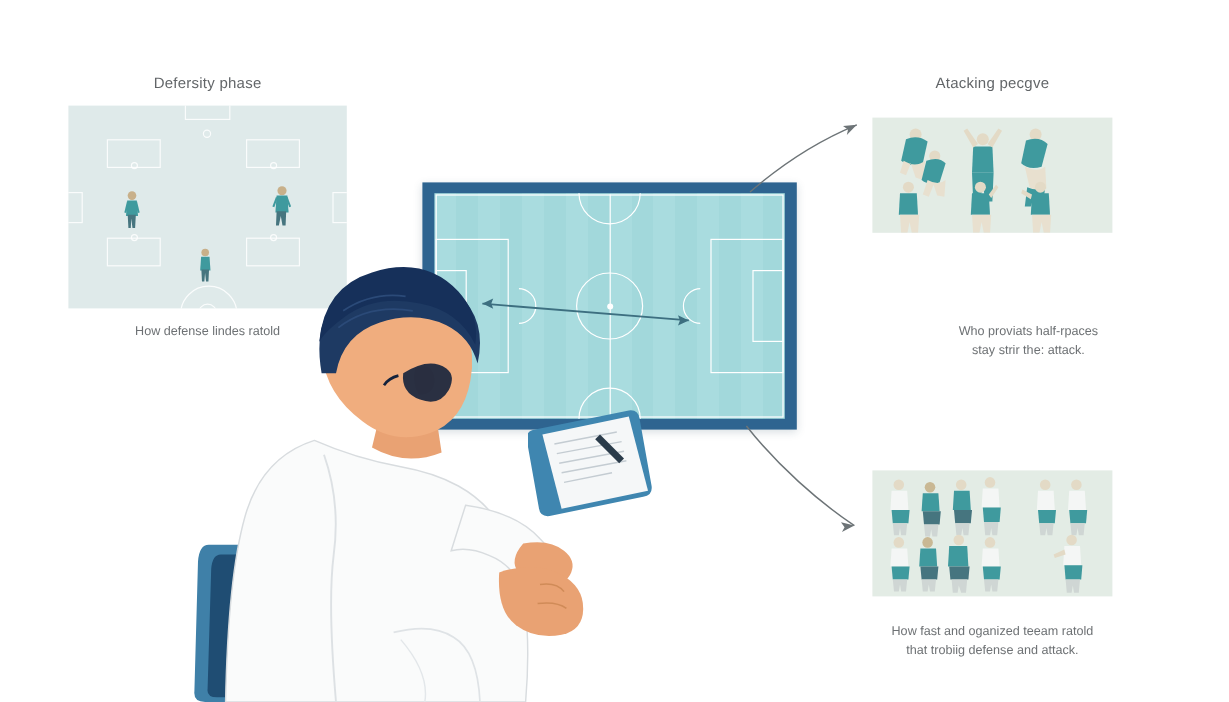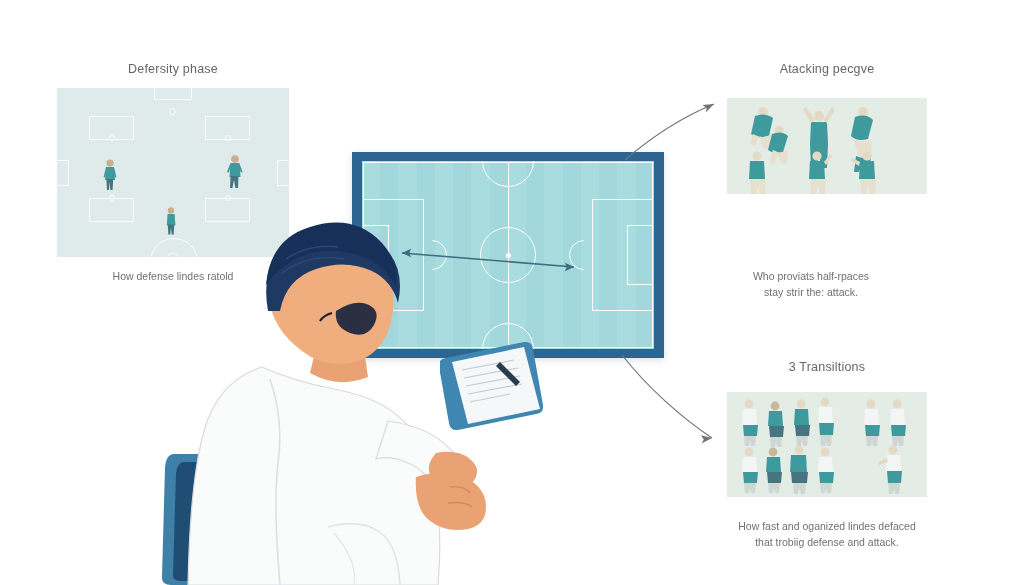--- a/index.html
+++ b/index.html
@@ -254,26 +254,25 @@
       </g>
       <g>
         <circle cx="140" cy="58" r="4.6" fill="#e3dac6"></circle>
         <path d="M133 63 h14 l1 18 h-16 z" fill="#3f9a9e"></path>
         <path d="M133 81 h16 l-1 16 h-5 l-2 -10 l-2 10 h-5 z" fill="#e8e0cf"></path>
         <path d="M133 64 l-8 -4 l-1 3 l8 5 z" fill="#e3dac6"></path>
       </g>
     </svg>
   </div>
 
-  <div class="panel-caption" style="left:701px;top:268px;width:220px;">
+  <div class="panel-caption" style="left:747px;top:268px;width:220px;">
     <div>Who proviats half-rpaces</div>
     <div>stay strir the: attack.</div>
   </div>
 
-  <div class="panel-title" style="left:727px;top:360px;width:200px;">3 Transiltions</div>
 
   <div id="right-bottom" class="right-board">
     <svg viewBox="0 0 200 105" style="width:100%;height:100%;">
 
       <g>
         <circle cx="22" cy="12" r="4.4" fill="#e3dac6"></circle>
         <path d="M16 17 h13 l1 16 h-15 z" fill="#f4f6f5"></path>
         <path d="M16 33 h15 l-1 11 h-13 z" fill="#3f9a9e"></path>
         <path d="M17 44 h12 l-1 10 h-4 l-1 -6 l-1 6 h-4 z" fill="#cfd6d4"></path>
       </g>
@@ -336,17 +335,17 @@
         <circle cx="166" cy="58" r="4.4" fill="#e3dac6"></circle>
         <path d="M160 63 h13 l1 16 h-15 z" fill="#f4f6f5"></path>
         <path d="M160 79 h15 l-1 12 h-13 z" fill="#3f9a9e"></path>
         <path d="M161 91 h12 l-1 11 h-4 l-1 -6 l-1 6 h-4 z" fill="#cfd6d4"></path>
         <path d="M160 66 l-9 4 l1 3 l9 -3 z" fill="#e3dac6"></path>
       </g>
     </svg>
   </div>
 
   <div class="panel-caption" style="left:697px;top:518px;width:260px;">
-    <div>How fast and oganized lindes defaced</div>
+    <div>How fast and oganized teeam ratold</div>
     <div>that trobiig defense and attack.</div>
   </div>
 
 </div>
 
 </body></html>

